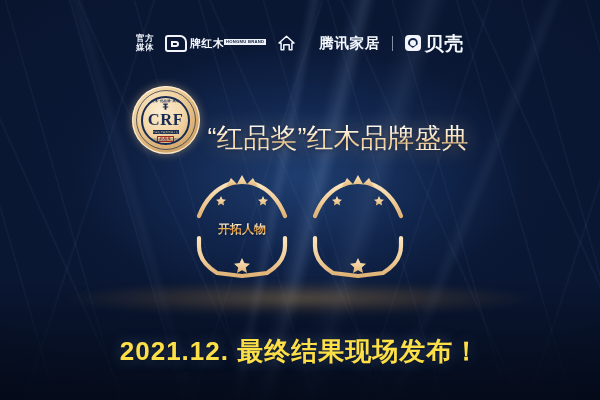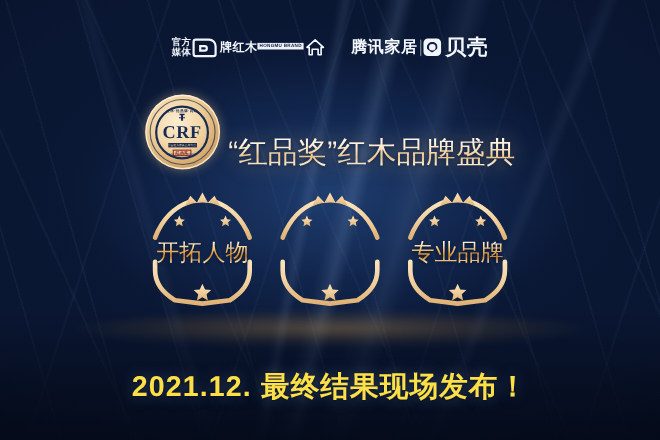--- a/index.html
+++ b/index.html
@@ -112,21 +112,21 @@
     pointer-events: none;
   }
 
   
   #logo-bar {
     position: absolute;
     top: 28px; left: 0; right: 0;
     display: flex;
     justify-content: center;
     align-items: center;
-    gap: 1px;
+    gap: 11px;
     height: 30px;
     z-index: 6;
   }
   .official-media-tag {
     font-size: 8.5px;
     line-height: 1.08;
     color: #eef3fb;
     letter-spacing: .5px;
     text-align: center;
     font-weight: 700;
@@ -300,22 +300,22 @@
     width: 108px;
     height: 112px;
     display: flex;
     align-items: center;
     justify-content: center;
   }
   .shield svg { position: absolute; inset: 0; width: 108px; height: 112px; }
   .shield-label {
     position: relative;
     z-index: 2;
-    font-size: 21px;
-    font-weight: 400;
+    font-size: 12px;
+    font-weight: 700;
     letter-spacing: 0px;
     white-space: nowrap;
     line-height: 1;
     margin-top: 2px;
     background: linear-gradient(180deg, #fff4e0 0%, #fbdfae 22%, #e8a94f 50%, #c8802c 70%, #eec municipal 72%, #f7d8a4 88%, #fff1dc 100%);
     background: linear-gradient(180deg, #fff6e6 0%, #fadfae 20%, #eaab52 48%, #c8822f 66%, #e9b667 82%, #fbe3b4 94%, #fff7ea 100%);
     -webkit-background-clip: text;
     background-clip: text;
     color: transparent;
     -webkit-text-fill-color: transparent;
@@ -431,31 +431,19 @@
         <path d="M11 44 C 18 26, 30 16, 41 12" fill="none" stroke="url(#gOutline)" stroke-width="4.2" stroke-linecap="round"></path>
         <path d="M97 44 C 90 26, 78 16, 67 12" fill="none" stroke="url(#gOutline)" stroke-width="4.2" stroke-linecap="round"></path>
         <path d="M38 15 L43 6 L49 12 L54 3 L59 12 L65 6 L70 15 Q54 9 38 15 Z" fill="url(#gOutline)"></path>
         <path d="M11 66 L11 74 Q11 90 29 101 L54 104 L79 101 Q97 90 97 74 L97 66" fill="none" stroke="url(#gOutline)" stroke-width="4.2" stroke-linecap="round" stroke-linejoin="round"></path>
         <path d="M54 86 l2.4 5.1 5.6 .6 -4.2 3.9 1.2 5.5 -5-2.9 -5 2.9 1.2-5.5 -4.2-3.9 5.6-.6 Z" fill="url(#gOutline)"></path>
         <path d="M33 24 l1.5 3.3 3.5 .4 -2.6 2.4 .7 3.5 -3.1-1.8 -3.1 1.8 .7-3.5 -2.6-2.4 3.5-.4 Z" fill="url(#gOutline)"></path>
         <path d="M75 24 l1.5 3.3 3.5 .4 -2.6 2.4 .7 3.5 -3.1-1.8 -3.1 1.8 .7-3.5 -2.6-2.4 3.5-.4 Z" fill="url(#gOutline)"></path>
       </svg>
     </div>
 
-    <div class="shield">
-      <svg viewBox="0 0 108 112">
-        <path d="M11 44 C 18 26, 30 16, 41 12" fill="none" stroke="url(#gOutline)" stroke-width="4.2" stroke-linecap="round"></path>
-        <path d="M97 44 C 90 26, 78 16, 67 12" fill="none" stroke="url(#gOutline)" stroke-width="4.2" stroke-linecap="round"></path>
-        <path d="M38 15 L43 6 L49 12 L54 3 L59 12 L65 6 L70 15 Q54 9 38 15 Z" fill="url(#gOutline)"></path>
-        <path d="M11 66 L11 74 Q11 90 29 101 L54 104 L79 101 Q97 90 97 74 L97 66" fill="none" stroke="url(#gOutline)" stroke-width="4.2" stroke-linecap="round" stroke-linejoin="round"></path>
-        <path d="M54 86 l2.4 5.1 5.6 .6 -4.2 3.9 1.2 5.5 -5-2.9 -5 2.9 1.2-5.5 -4.2-3.9 5.6-.6 Z" fill="url(#gOutline)"></path>
-        <path d="M33 24 l1.5 3.3 3.5 .4 -2.6 2.4 .7 3.5 -3.1-1.8 -3.1 1.8 .7-3.5 -2.6-2.4 3.5-.4 Z" fill="url(#gOutline)"></path>
-        <path d="M75 24 l1.5 3.3 3.5 .4 -2.6 2.4 .7 3.5 -3.1-1.8 -3.1 1.8 .7-3.5 -2.6-2.4 3.5-.4 Z" fill="url(#gOutline)"></path>
-      </svg>
-      <div class="shield-label">专业品牌</div>
-    </div>
 
 
   </div>
 
   <div id="announce">2021.12. 最终结果现场发布！</div>
 
 </div>
 
 </body></html>

